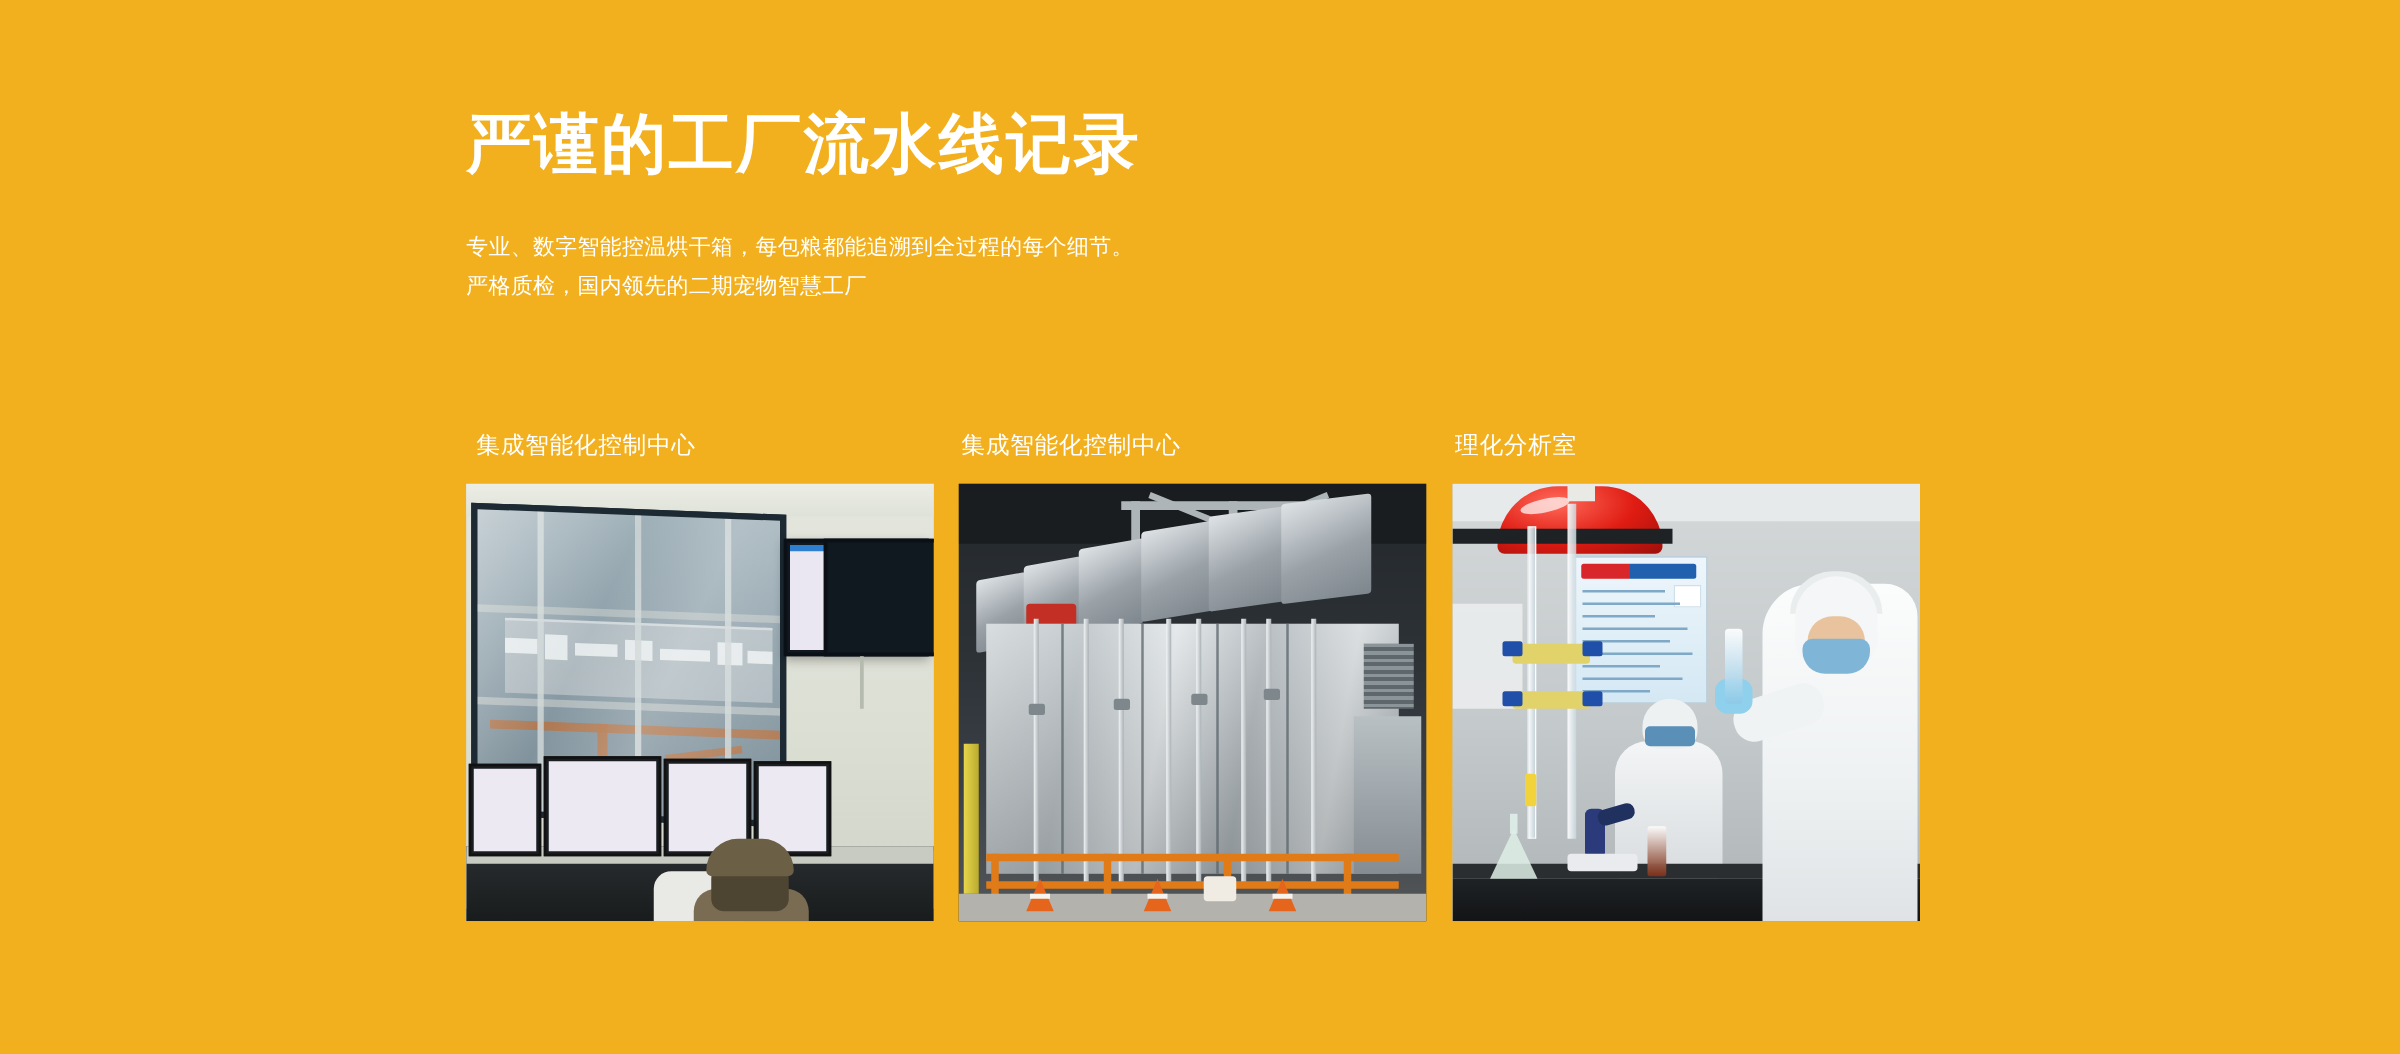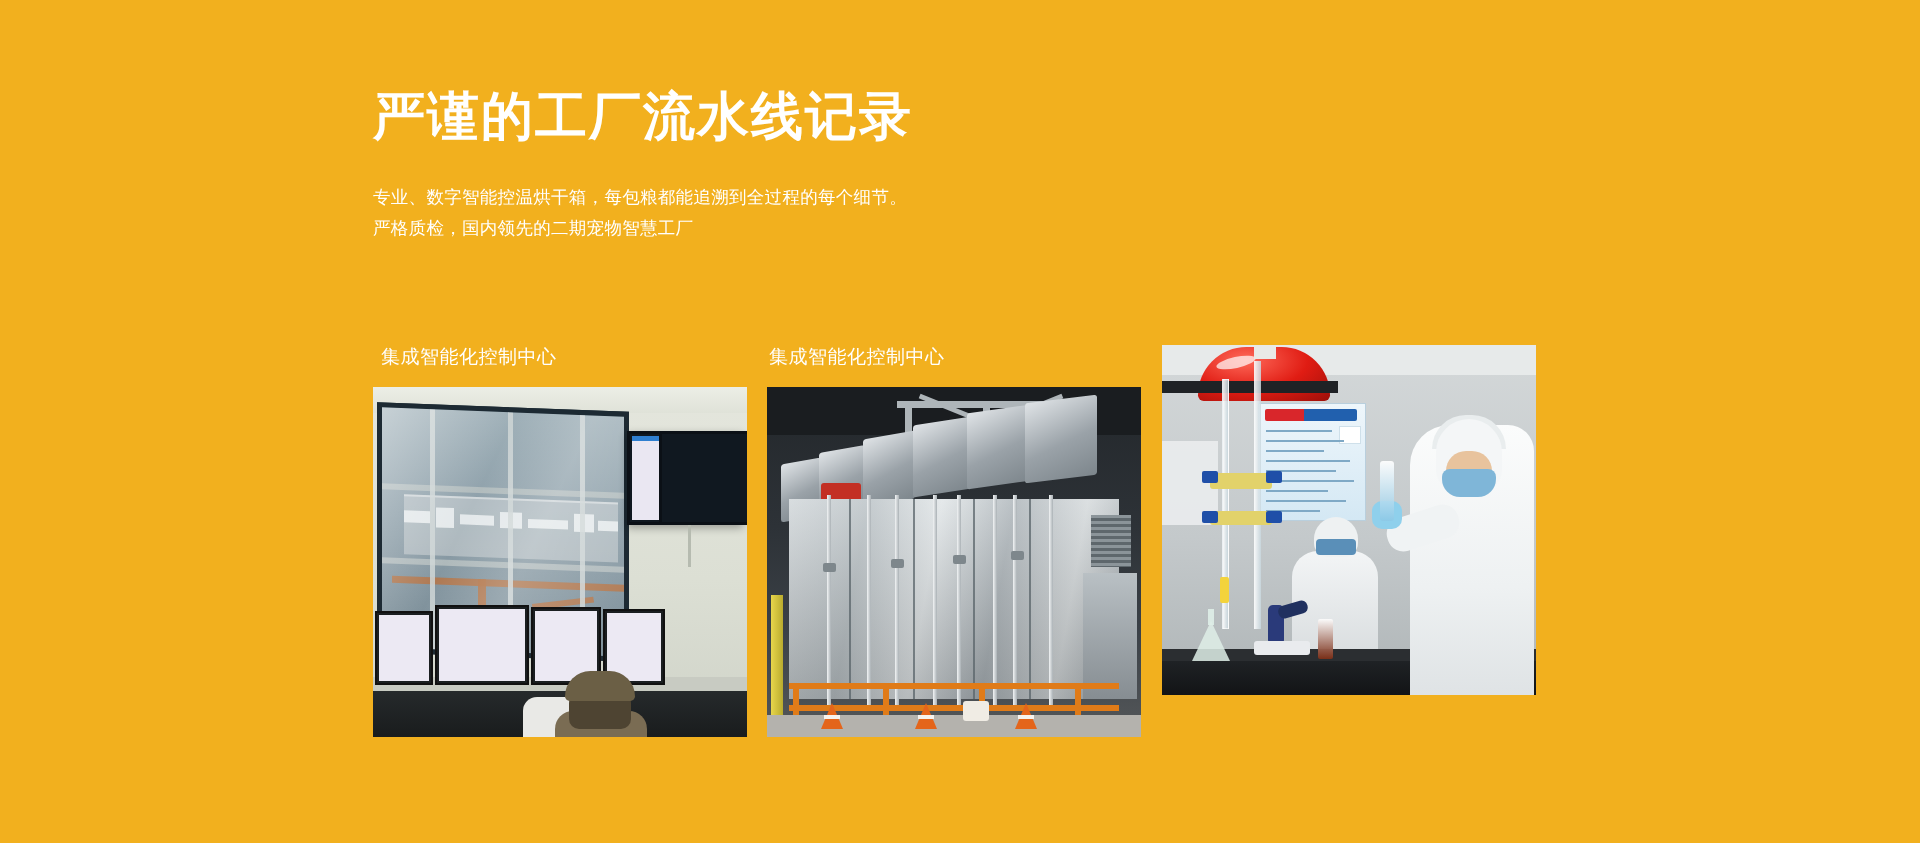--- a/index.html
+++ b/index.html
@@ -312,20 +312,21 @@
 
         <div class="floor2"></div>
         <div class="cone" style="left:54px"></div>
         <div class="cone" style="left:148px"></div>
         <div class="cone" style="left:248px"></div>
         <div class="bucket"></div>
       </div>
     </div>
 
     <div class="card c3">
+      <div class="caption">理化分析室</div>
       <div class="photo p3">
         <div class="bgw"></div>
         <div class="ceilstrip"></div>
 
         <div class="lamp"></div>
         <div class="lamp-neck"></div>
         <div class="darkband"></div>
 
         <div class="shelfbox"></div>
 

